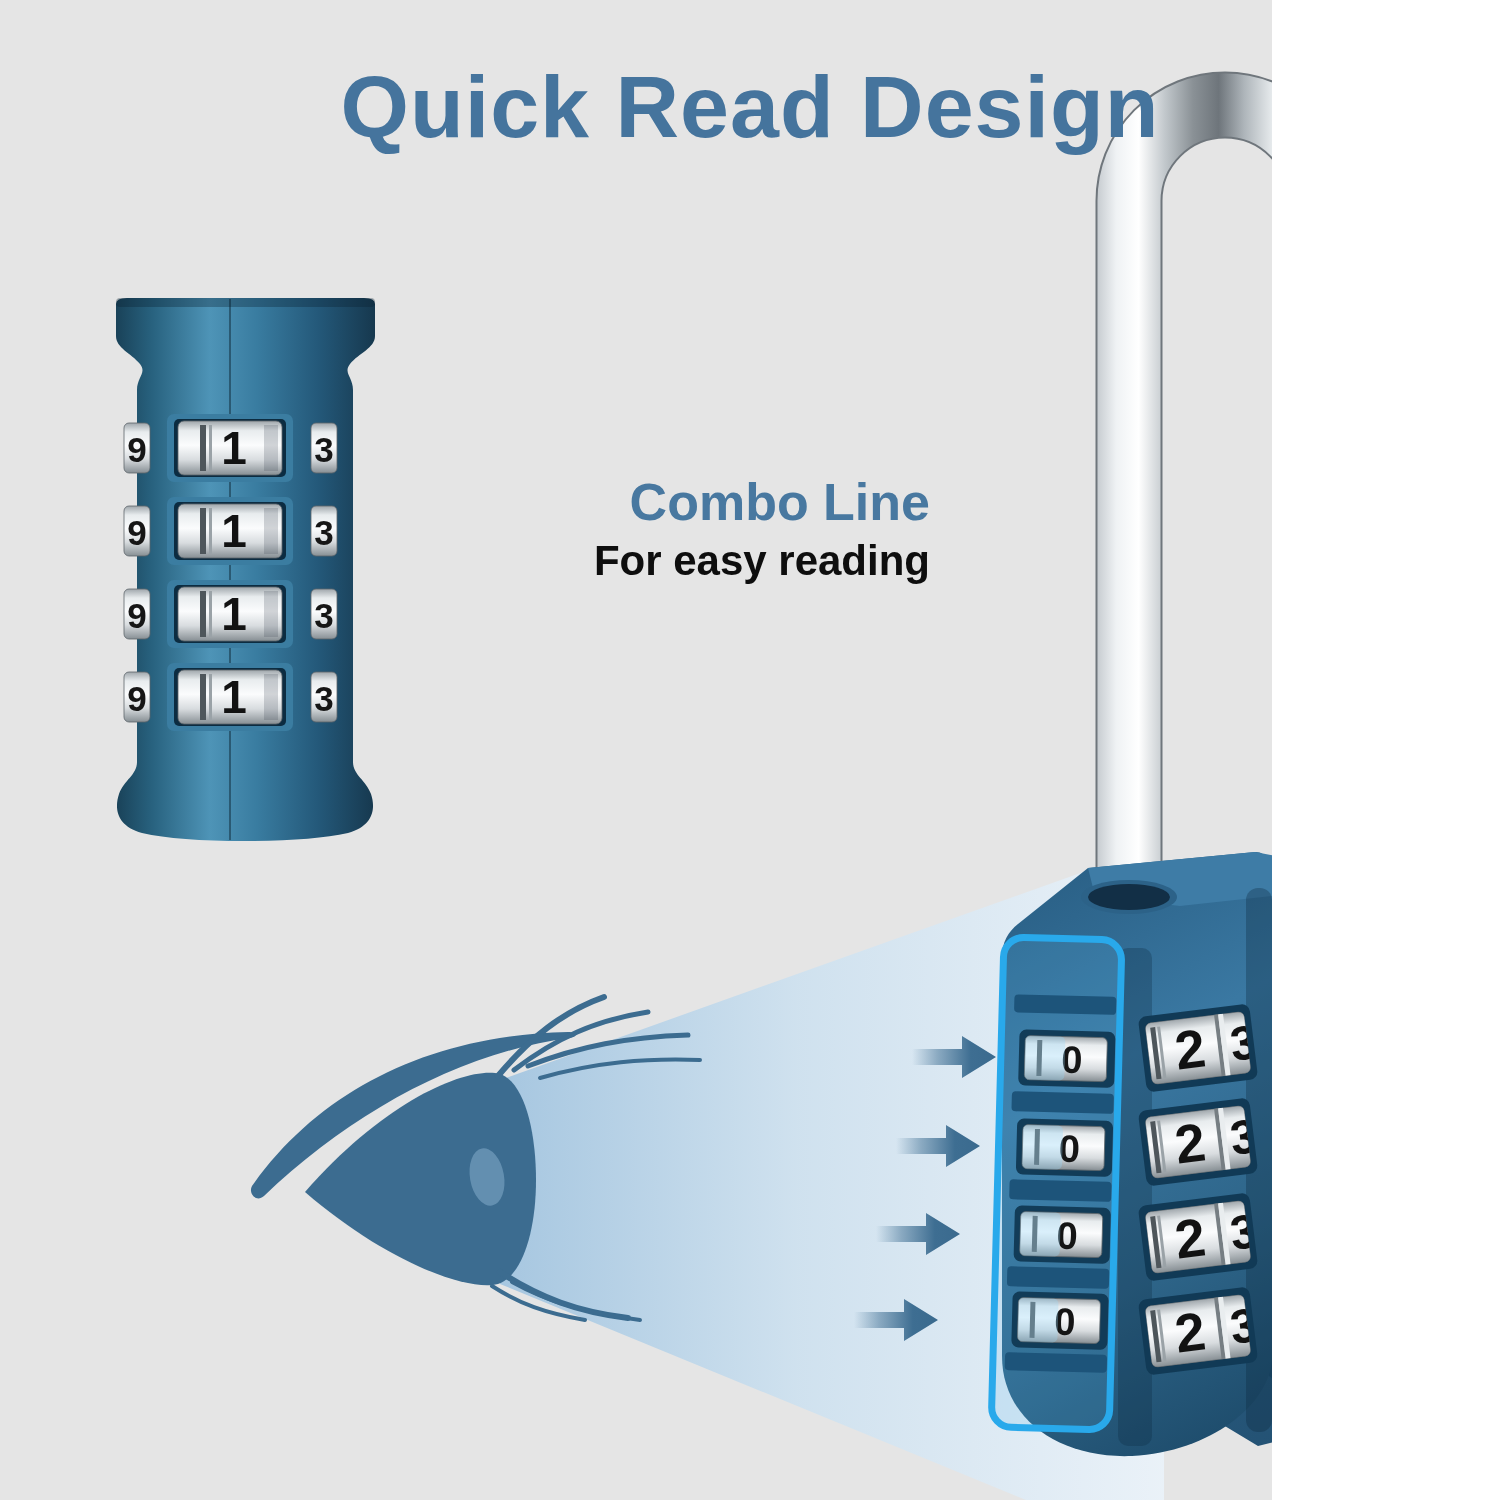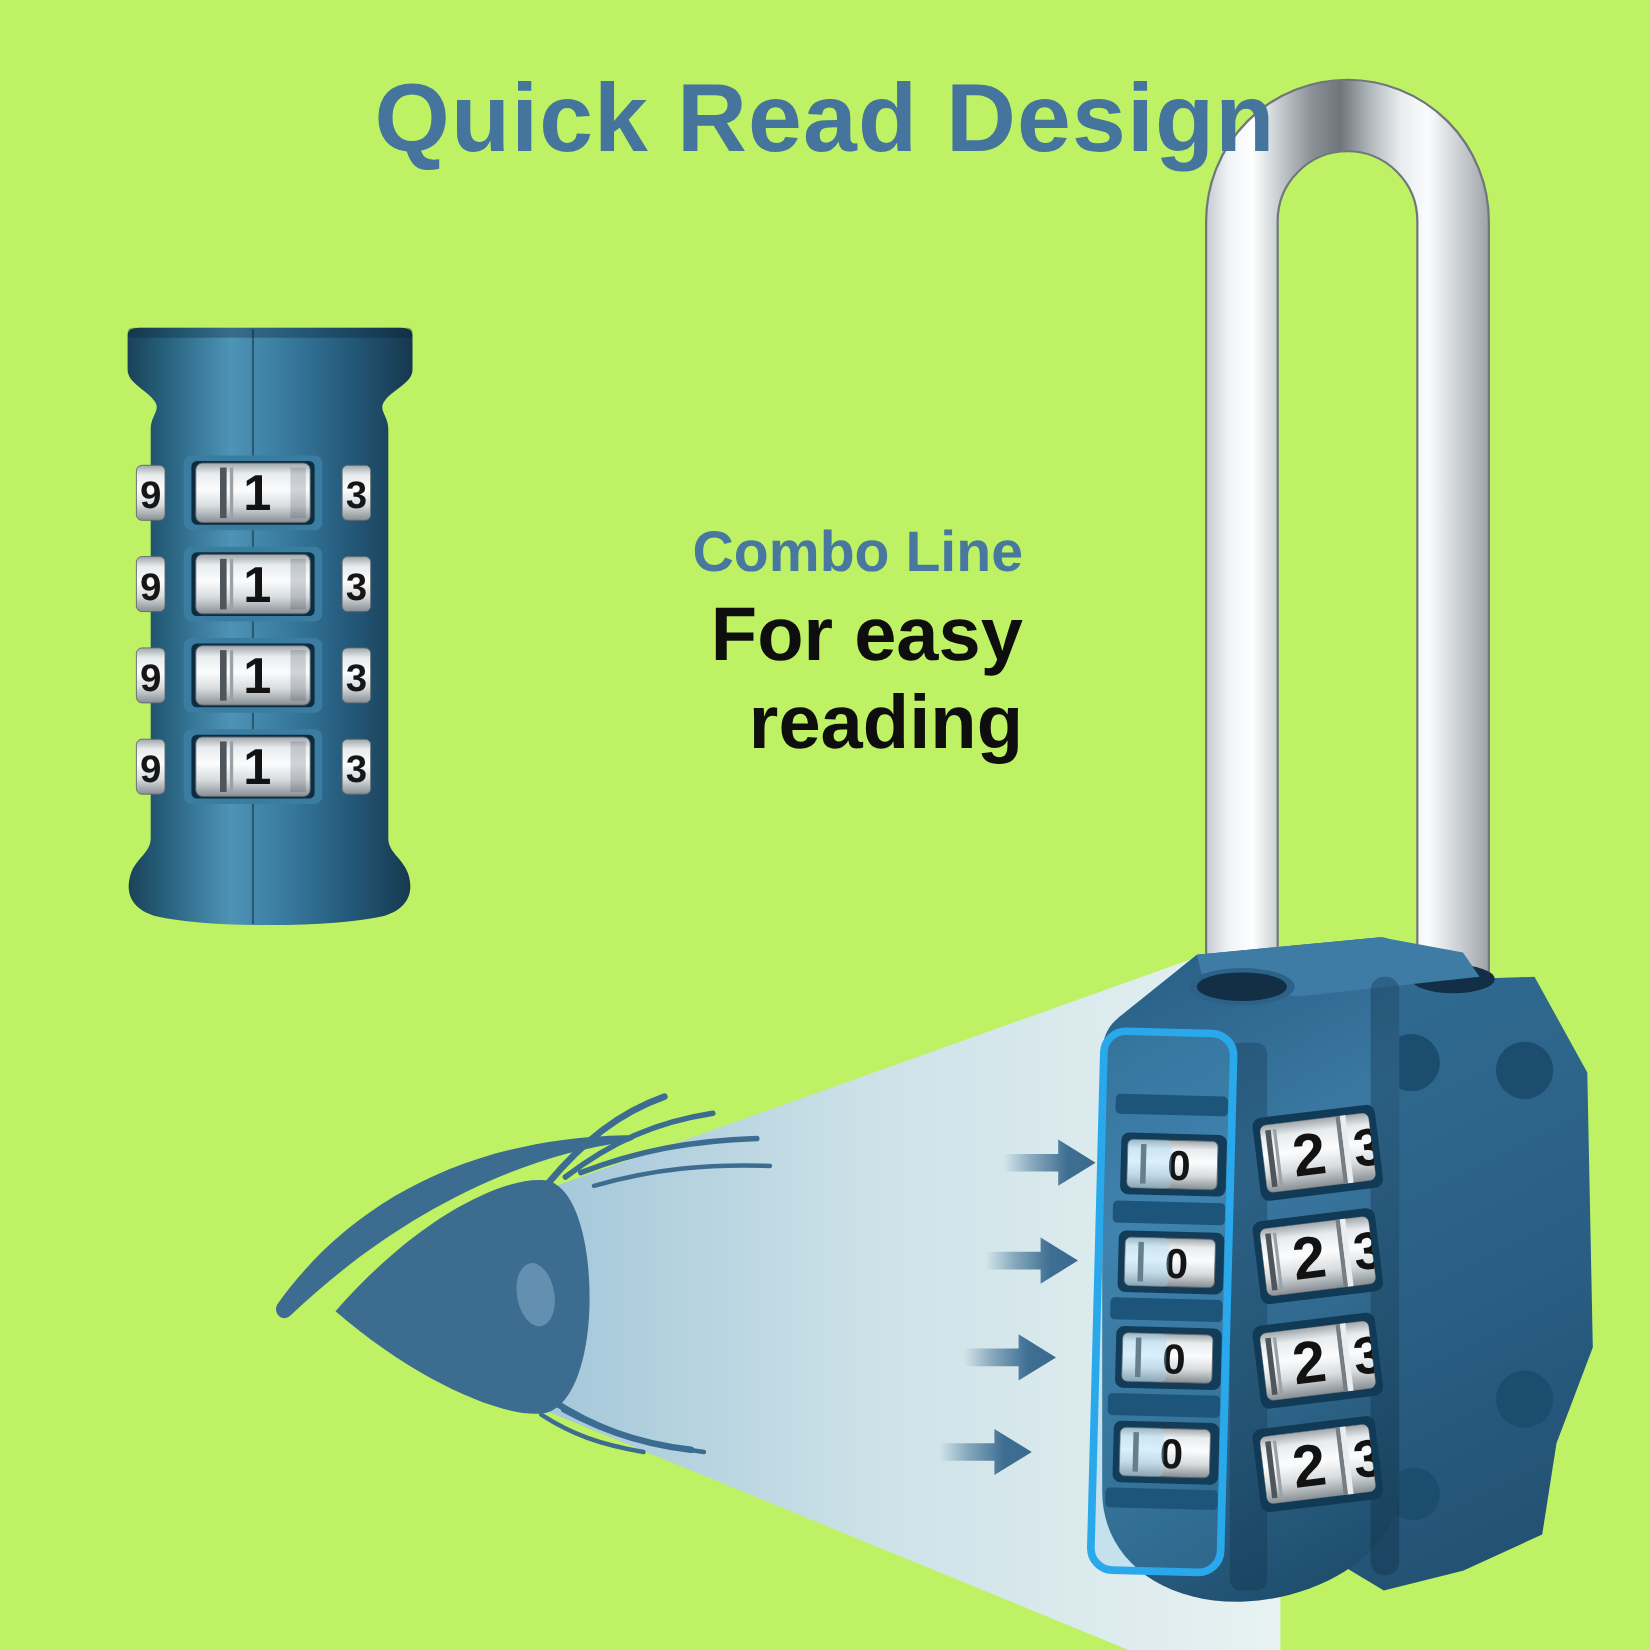--- a/index.html
+++ b/index.html
@@ -1,34 +1,34 @@
 <!DOCTYPE html>
 <html><head>
 <meta charset="utf-8">
 <style>
   html,body{margin:0;padding:0;}
   body{font-family:"Liberation Sans", sans-serif;}
   .canvas{
-    position:relative;width:1500px;height:1500px;overflow:hidden;
-    background:#bef264;
+    position:relative;width:1272px;height:1500px;overflow:hidden;
+    background:#e5e5e5;
   }
   .scene{position:absolute;left:0;top:0;}
   .page-title{
     position:absolute;left:0;top:56px;width:1500px;text-align:center;
     font-size:88px;font-weight:bold;letter-spacing:1px;color:#45749d;
     z-index:5;
   }
   .callout{
     position:absolute;left:430px;top:474px;width:500px;text-align:right;z-index:5;
   }
   .callout .heading{
     font-size:52px;font-weight:bold;color:#4878a0;line-height:1.1;
   }
   .callout .subheading{
-    font-size:69px;font-weight:bold;color:#0e0e0e;line-height:1.15;margin-top:6px;
+    font-size:42px;font-weight:bold;color:#0e0e0e;line-height:1.15;margin-top:6px;
   }
   svg text{font-family:"Liberation Sans", sans-serif;}
 </style>
 </head>
 <body>
 
 <div class="canvas">
 
   <div class="page-title">Quick Read Design</div>
 

